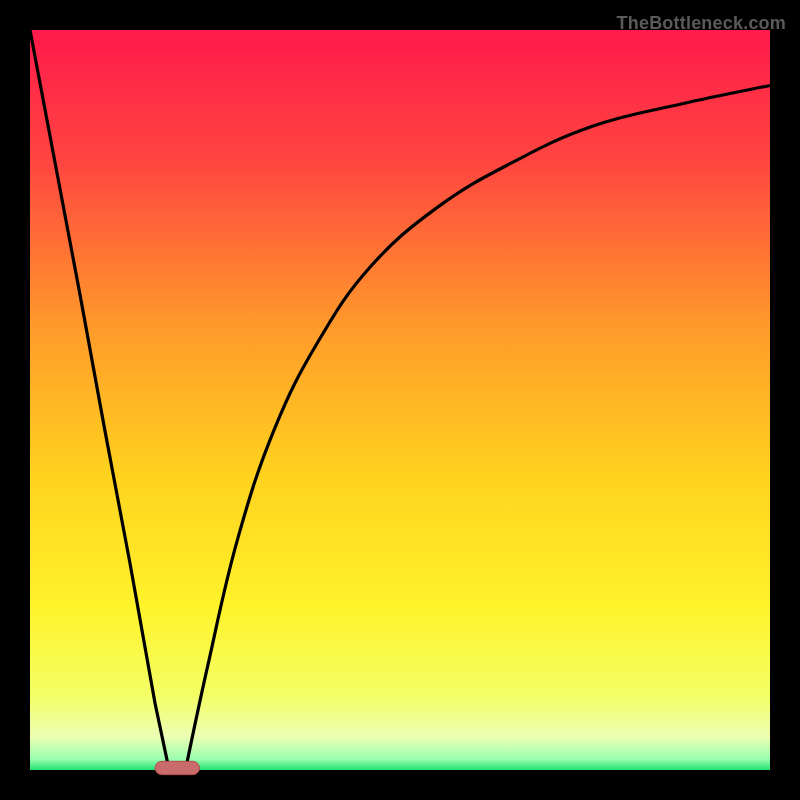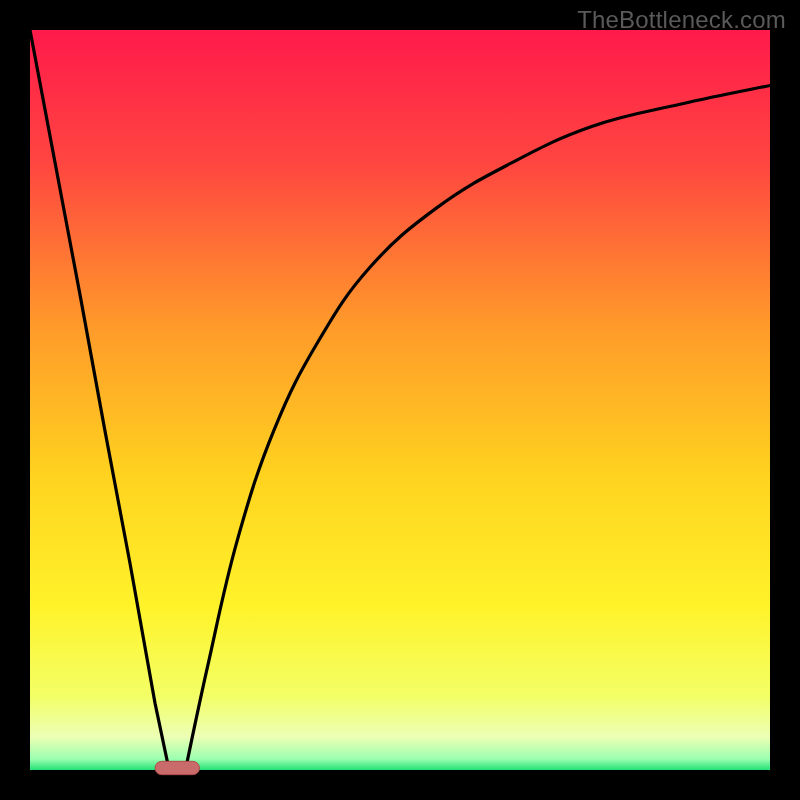--- a/index.html
+++ b/index.html
@@ -12,25 +12,25 @@
     font-family: Arial, Helvetica, sans-serif;
   }
   .frame {
     position: relative;
     width: 800px;
     height: 800px;
     background: #000;
   }
   .watermark {
     position: absolute;
-    top: 6px;
+    top: 13px;
     right: 14px;
     color: #5a5a5a;
-    font-size: 24px;
-    font-weight: 400;
+    font-size: 18px;
+    font-weight: 700;
     letter-spacing: 0.2px;
     z-index: 3;
     user-select: none;
   }
   svg {
     position: absolute;
     left: 0;
     top: 0;
   }
 </style>

